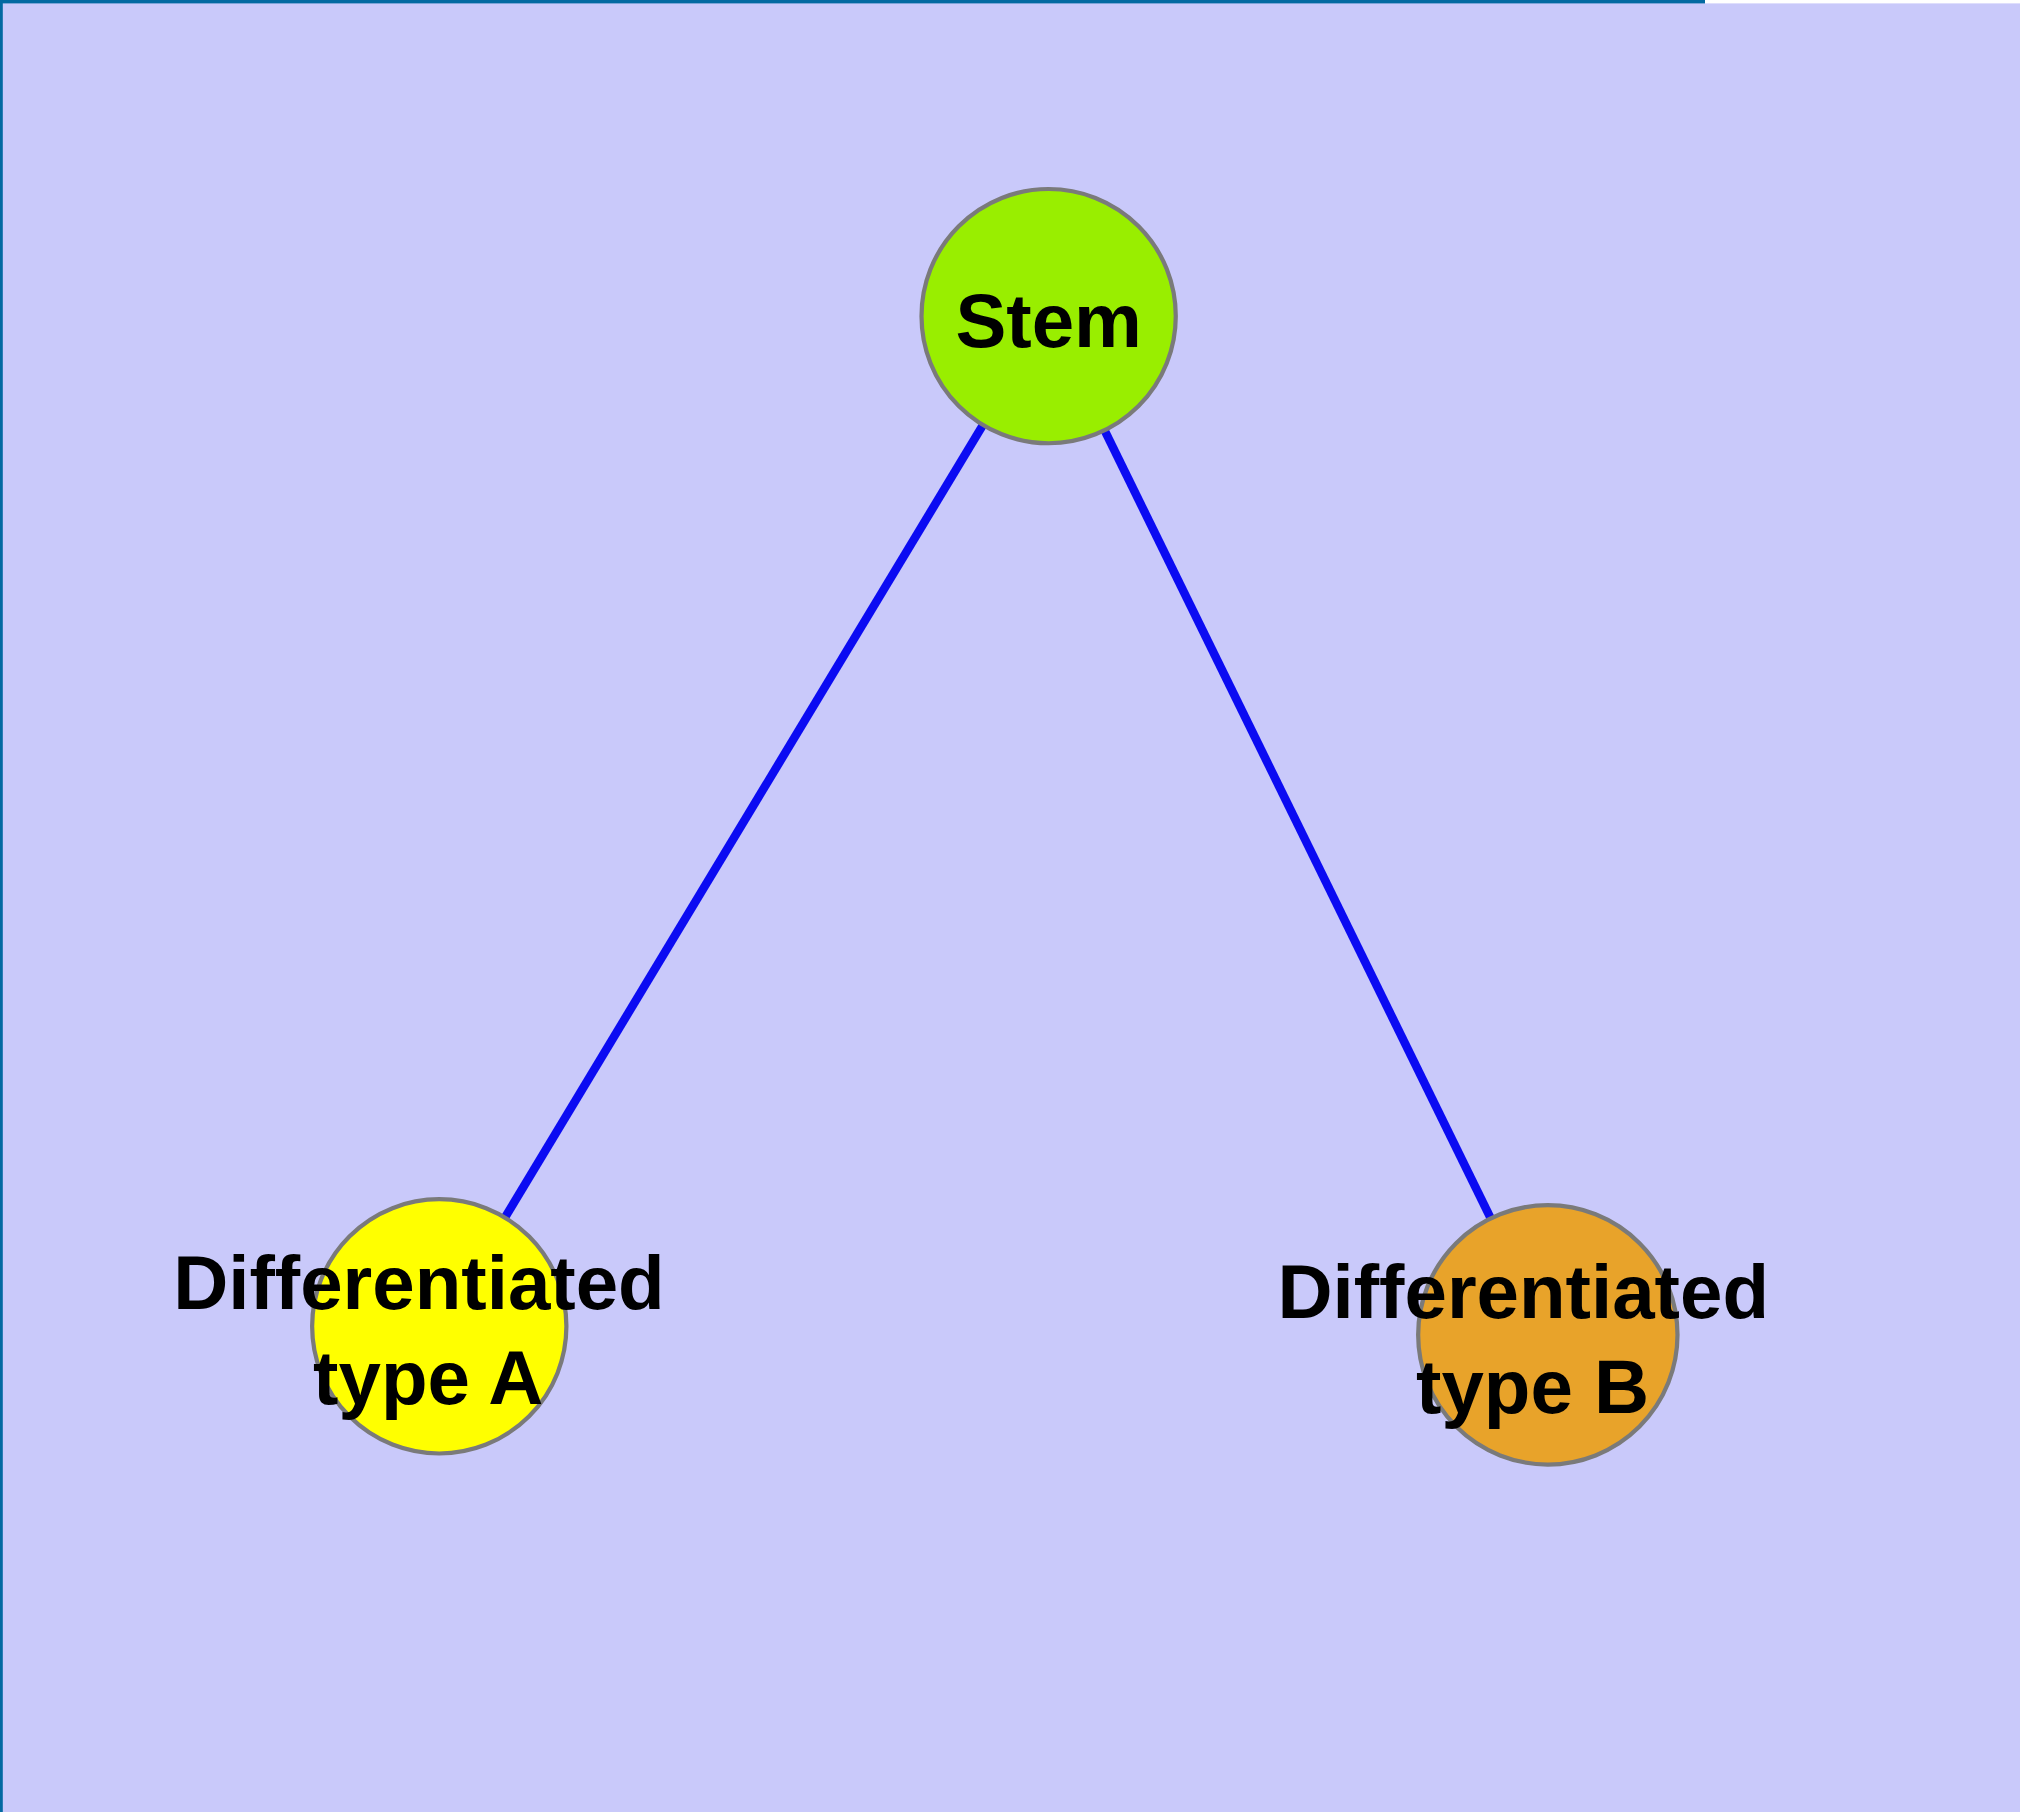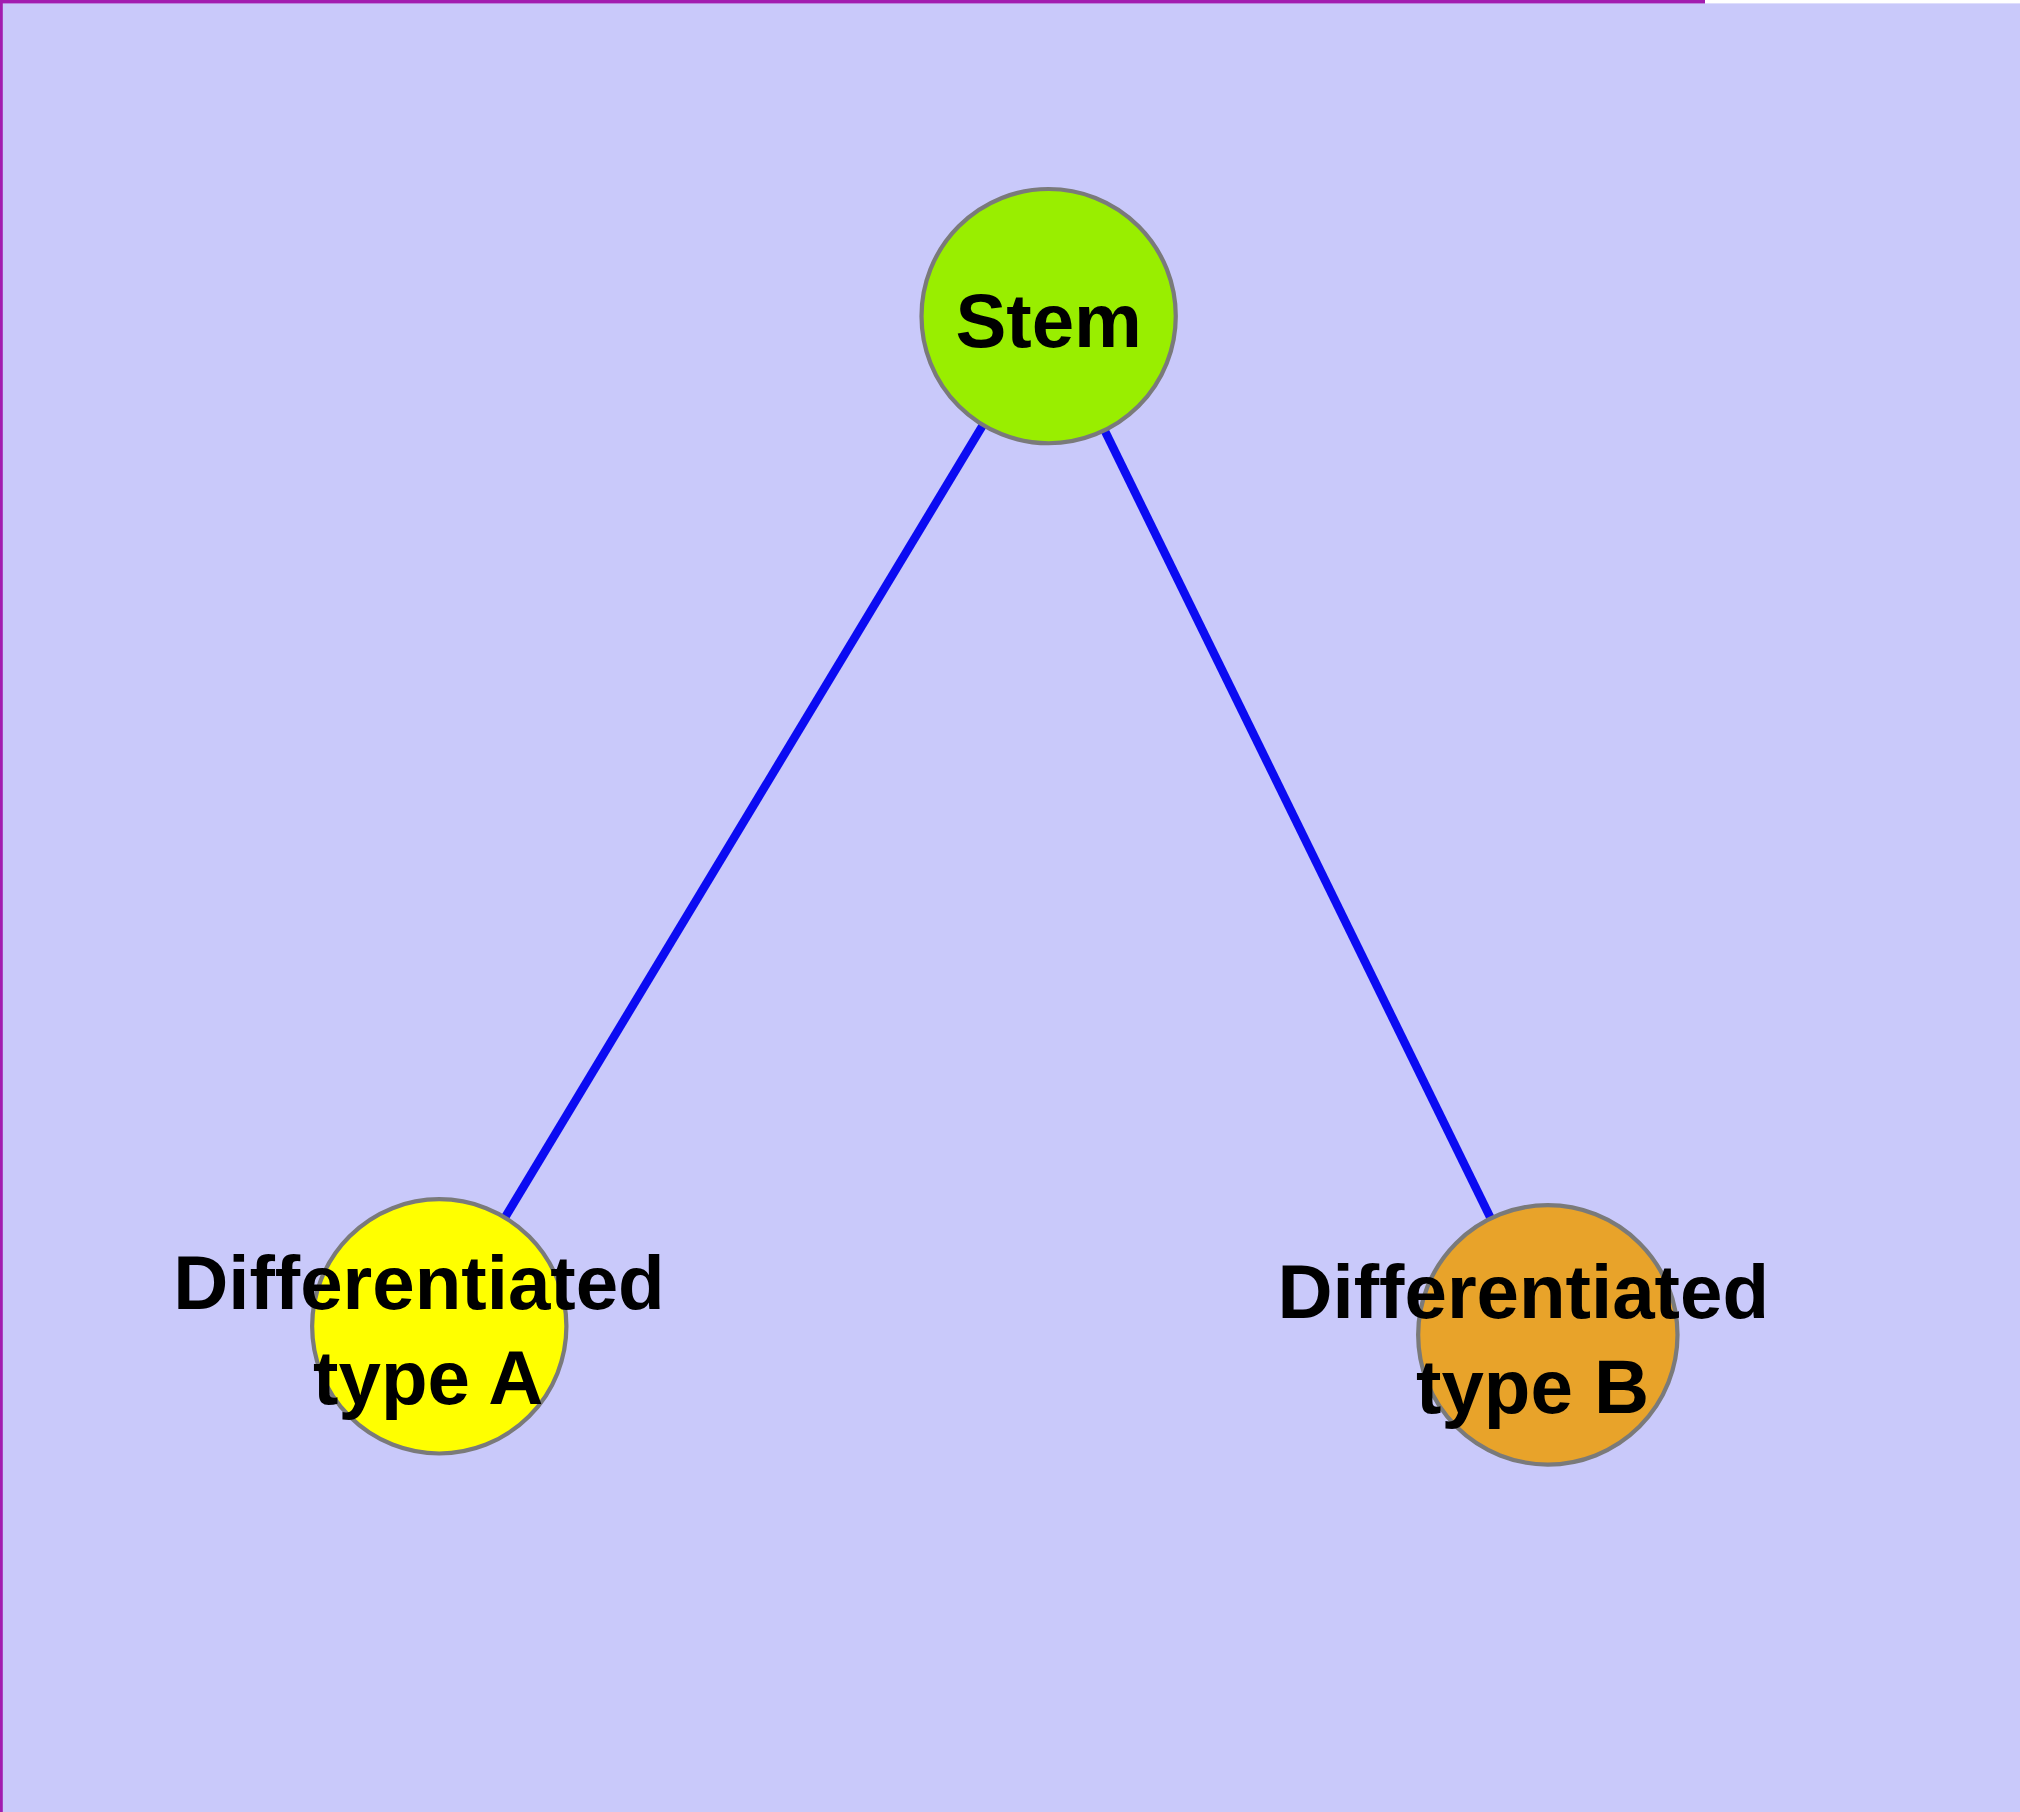--- a/index.html
+++ b/index.html
@@ -5,21 +5,21 @@
   html, body {
     margin: 0;
     padding: 0;
     background: #FFFFFF;
     font-family: "Liberation Sans", sans-serif;
   }
   .stage {
     position: relative;
     width: 1705px;
     height: 1812px;
-    background: #a21caf;
+    background: #0369a1;
   }
   svg.diagram {
     display: block;
     width: 2021px;
     height: 1812px;
   }
   .node-circle {
     stroke-width: 5px;
   }
   .edge-line {

